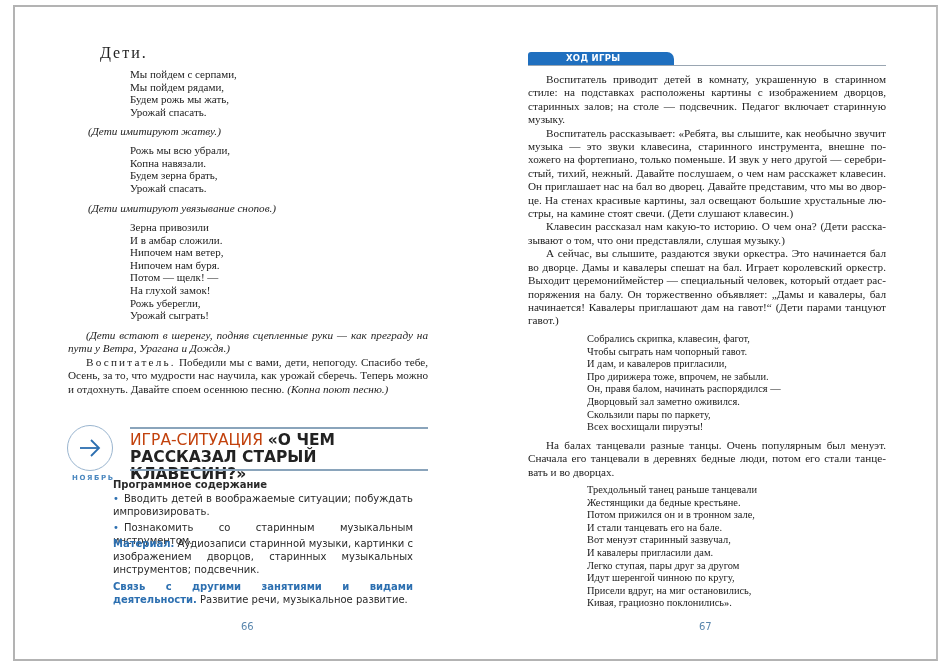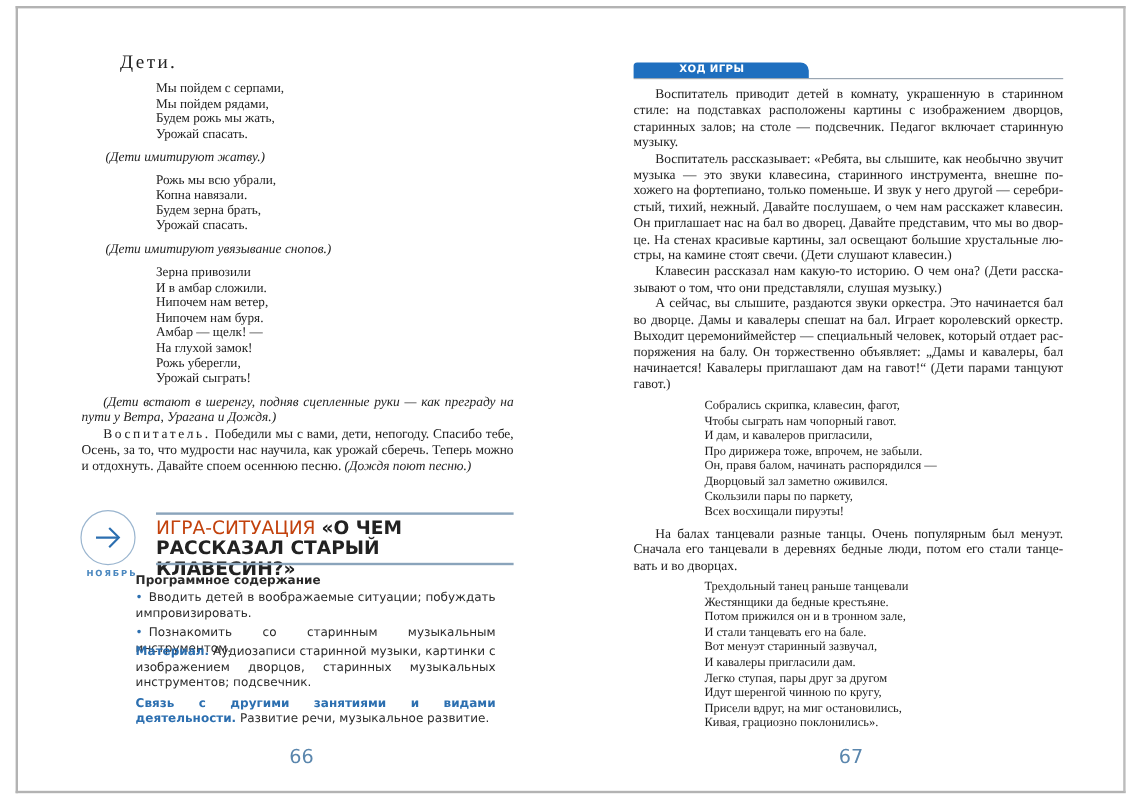--- a/index.html
+++ b/index.html
@@ -21,21 +21,21 @@
   .section-icon { position:absolute; left:67px; top:425px; width:46px; height:46px; border:1.5px solid #9ab5cf; border-radius:50%; box-sizing:border-box; }
   .section-icon svg { position:absolute; left:10px; top:12px; }
   .month { position:absolute; left:72px; top:474px; font-size:7px; letter-spacing:1.6px; color:#4a87bf; font-family:"DejaVu Sans", sans-serif; font-weight:bold; }
   .rule { position:absolute; left:130px; width:298px; height:2px; background:#8aa4bb; }
   .sec-title { position:absolute; left:130px; top:432px; width:300px; font-family:"DejaVu Sans", sans-serif; font-size:15.5px; line-height:17px; color:#222; }
   .sec-title .lead { font-weight:normal; color:#c2410c; }
   .sec-title .quote { font-weight:bold; }
   .blue-h { color:#2c6fb0; font-weight:bold; }
   .left-sans { position:absolute; left:113px; width:300px; font-family:"DejaVu Sans", sans-serif; font-size:10px; line-height:13.2px; color:#2a2a2a; text-align:justify; }
   .bullet { color:#2c6fb0; margin-right:5px; }
-  .pagenum { position:absolute; font-family:"DejaVu Sans", sans-serif; font-size:16px; color:#5a86ad; }
+  .pagenum { position:absolute; font-family:"DejaVu Sans", sans-serif; font-size:10px; color:#5a86ad; }
 
   
   .tab { position:absolute; left:528px; top:52px; width:146px; height:13px; background:#1f6fbf; border-radius:3px 7px 0 0; }
   .tab-line { position:absolute; left:528px; top:65px; width:358px; height:1px; background:#9aa6b2; }
   .tab-label { position:absolute; left:566px; top:53px; font-family:"DejaVu Sans", sans-serif; font-size:8.5px; font-weight:bold; color:#fff; letter-spacing:0.3px; }
   .rtext { position:absolute; left:528px; width:358px; }
   .poem-right { position:absolute; left:587px; font-size:10.4px; }
 </style>
 </head>
 <body>
@@ -60,29 +60,29 @@
   <li>Урожай спасать.</li>
 </ul>
 
 <div class="stage serif" style="top:202px;">(Дети имитируют увязывание снопов.)</div>
 
 <ul class="poem poem-left serif" style="top:221px;">
   <li>Зерна привозили</li>
   <li>И в амбар сложили.</li>
   <li>Нипочем нам ветер,</li>
   <li>Нипочем нам буря.</li>
-  <li>Амбар — щелк! —</li>
+  <li>Потом — щелк! —</li>
   <li>На глухой замок!</li>
   <li>Рожь уберегли,</li>
   <li>Урожай сыграть!</li>
 </ul>
 
 <p class="abs para serif italic" style="left:68px; top:329px; width:360px;">(Дети встают в шеренгу, подняв сцепленные руки — как преграду на пути у Ветра, Урагана и Дождя.)</p>
 
-<p class="abs para serif" style="left:68px; top:356px; width:360px;"><span class="spaced">Воспитатель.</span><span> Победили мы с вами, дети, непогоду. Спасибо тебе, Осень, за то, что мудрости нас научила, как урожай сберечь. Теперь можно и отдохнуть. Давайте споем осеннюю песню. </span><span class="italic">(Дождя поют песню.)</span></p>
+<p class="abs para serif" style="left:68px; top:356px; width:360px;"><span class="spaced">Воспитатель.</span><span> Победили мы с вами, дети, непогоду. Спасибо тебе, Осень, за то, что мудрости нас научила, как урожай сберечь. Теперь можно и отдохнуть. Давайте споем осеннюю песню. </span><span class="italic">(Копна поют песню.)</span></p>
 
 <div class="section-icon">
   <svg width="24" height="20" viewBox="0 0 24 20">
     <line x1="2" y1="10" x2="21" y2="10" stroke="#2c6fb0" stroke-width="1.8"></line>
     <polyline points="13,2 21,10 13,18" fill="none" stroke="#2c6fb0" stroke-width="1.8"></polyline>
   </svg>
 </div>
 <div class="month">НОЯБРЬ</div>
 
 <div class="rule" style="top:427px;"></div>

